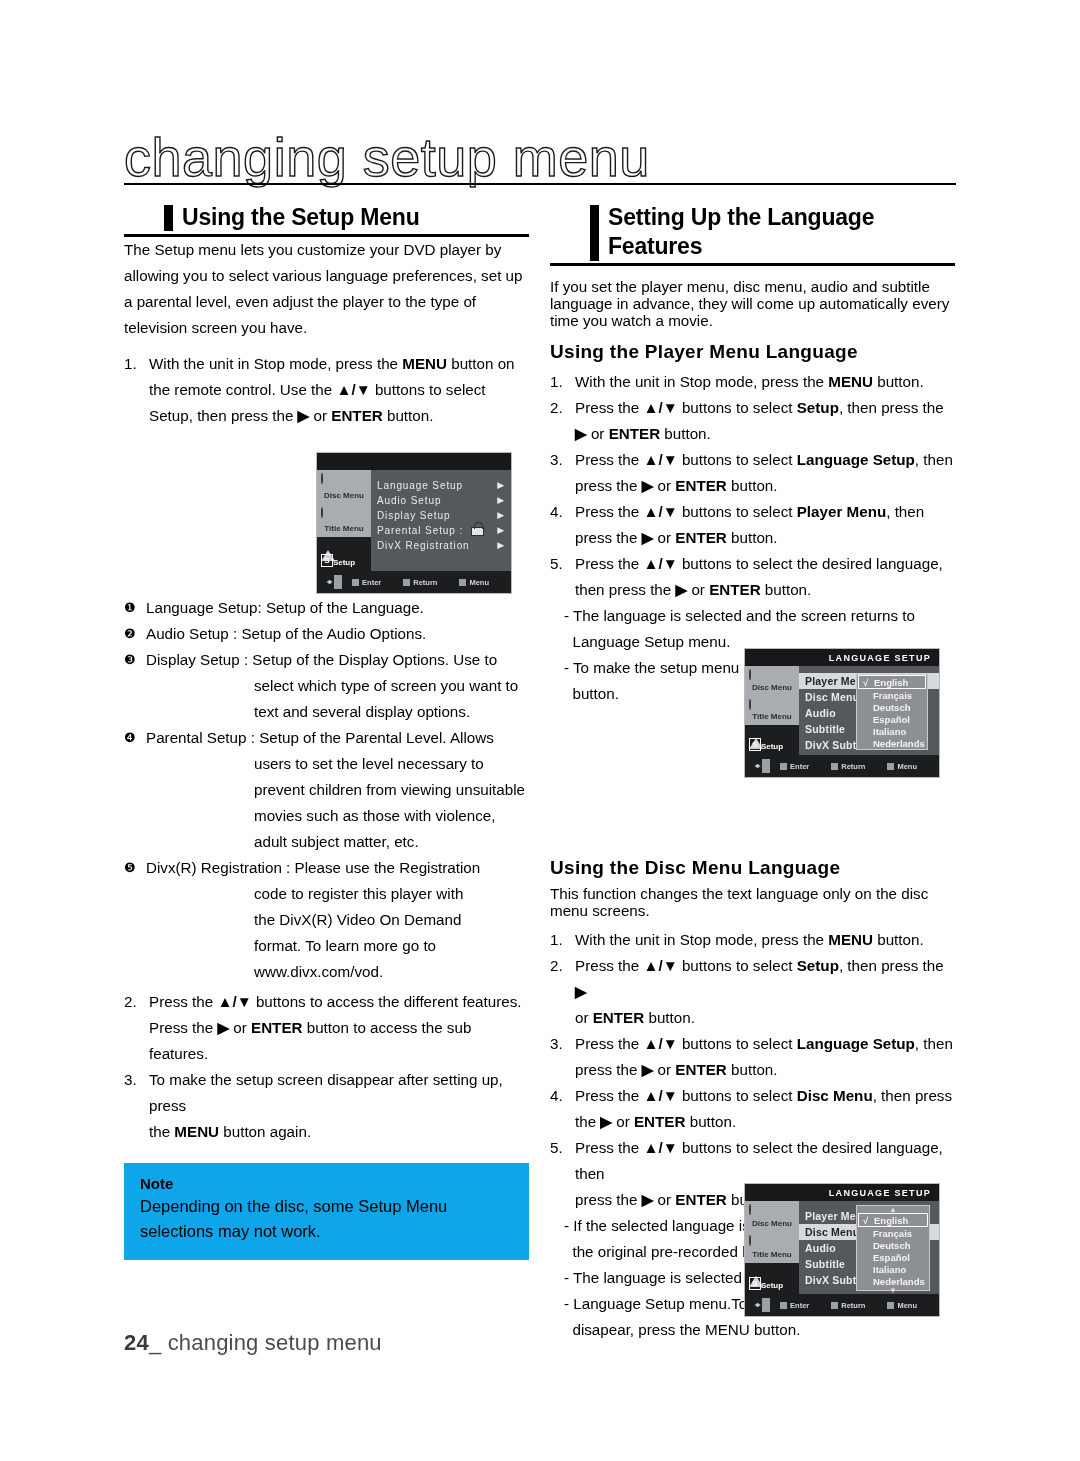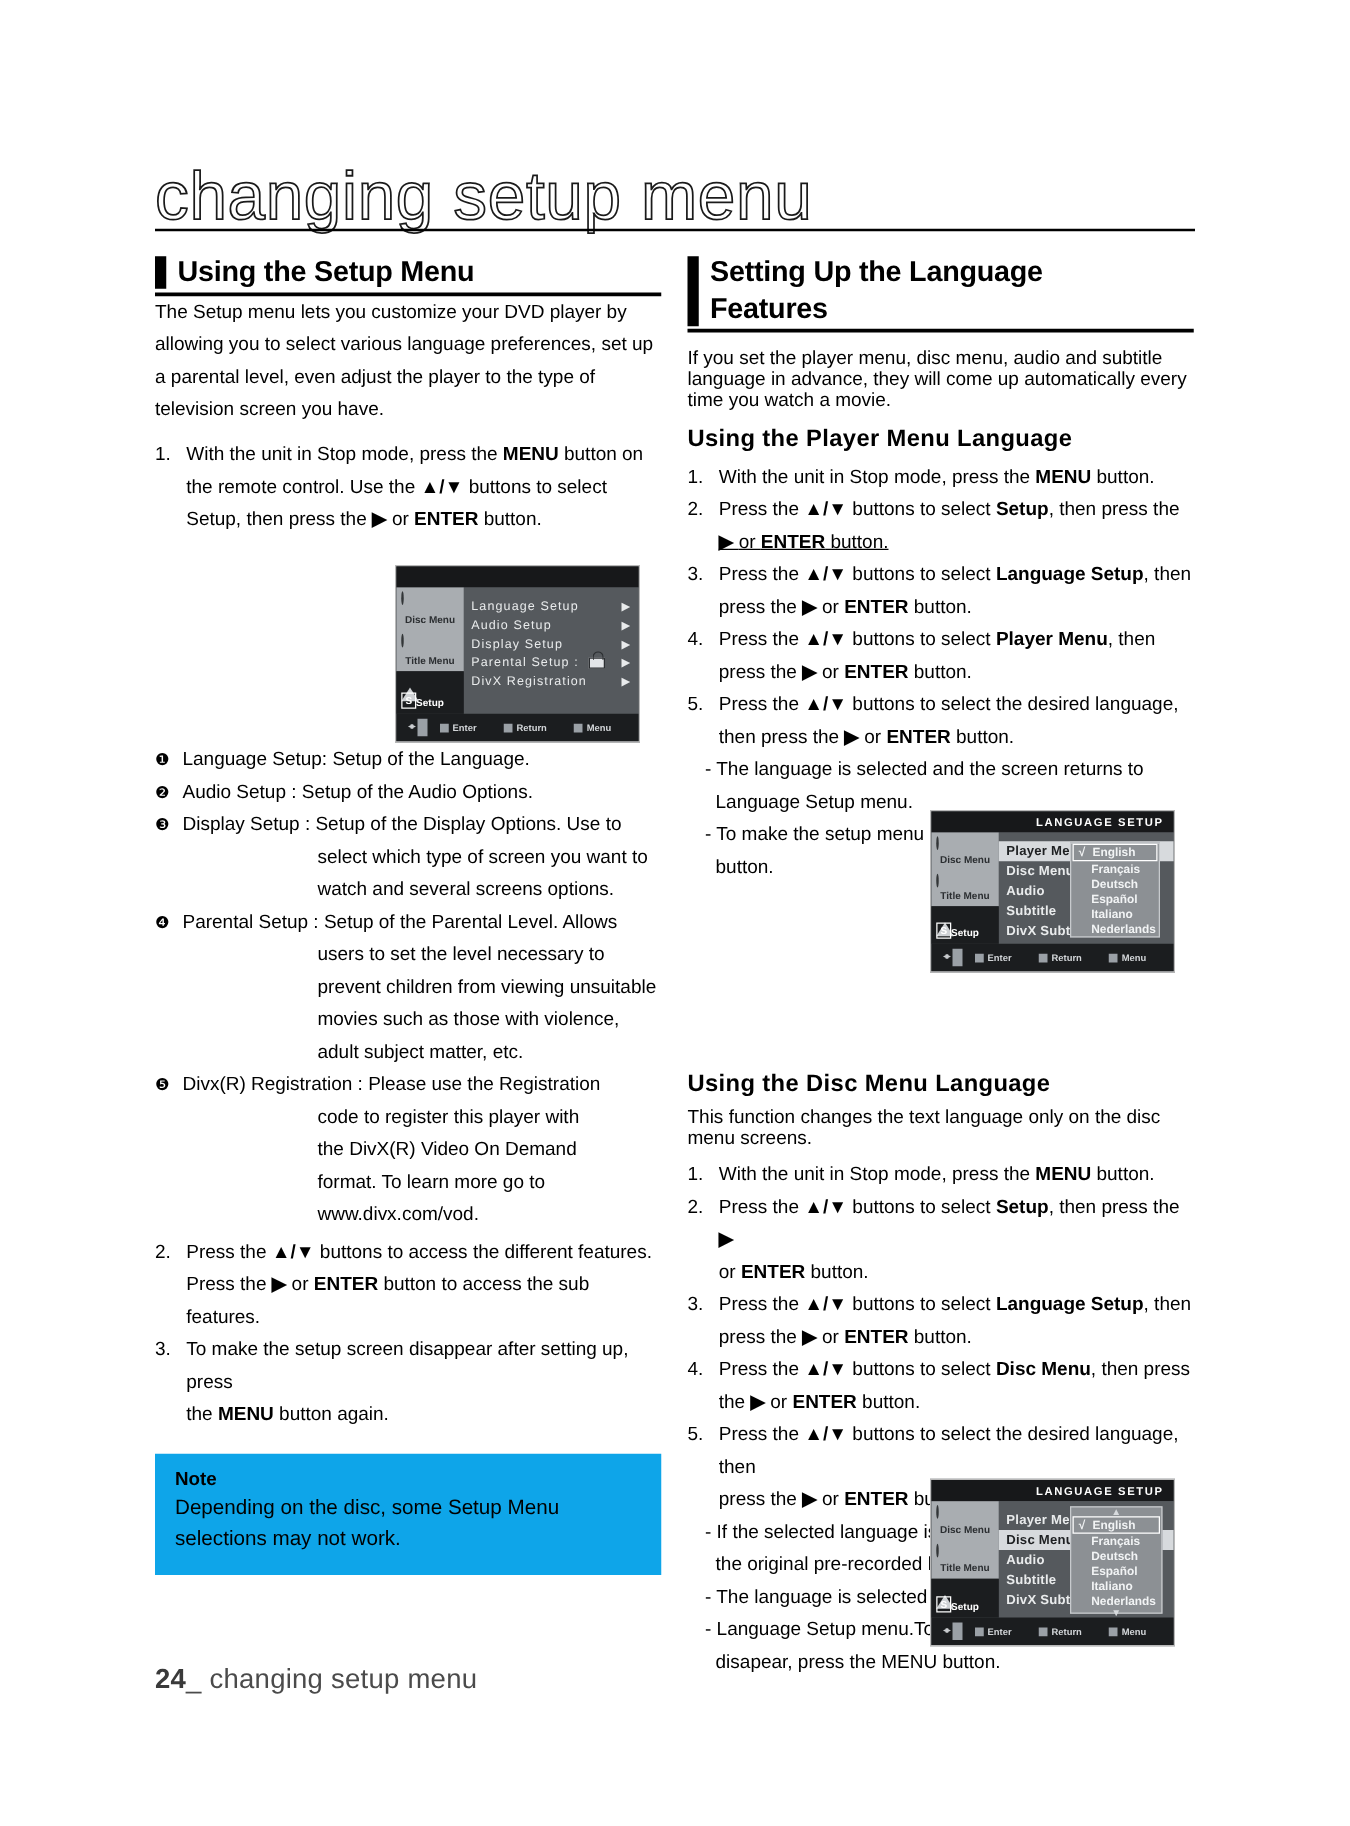--- a/index.html
+++ b/index.html
@@ -54,20 +54,21 @@
   .col-right { left: 550px; }
 
   
   .sec-head {
     position: relative;
     padding-left: 18px;
     font-size: 23px;
     font-weight: bold;
     line-height: 29px;
     letter-spacing: -0.2px;
+    margin-left: 40px;
   }
   .sec-head .bar {
     position: absolute;
     left: 0;
     top: 2px;
     width: 9px;
     background: #000;
   }
   .sec-head.one-line .bar { height: 26px; }
   .sec-head.two-line .bar { height: 56px; }
@@ -395,21 +396,21 @@
       <div class="defrow">
         <span class="cnum">❷</span>
         <span>Audio Setup : Setup of the Audio Options.</span>
       </div>
 
       <div class="defrow">
         <span class="cnum">❸</span>
         <span>Display Setup : Setup of the Display Options. Use to</span>
       </div>
       <div class="defcont">select which type of screen you want to</div>
-      <div class="defcont">watch and several screens options.</div>
+      <div class="defcont">text and several display options.</div>
 
       <div class="defrow">
         <span class="cnum">❹</span>
         <span>Parental Setup : Setup of the Parental Level. Allows</span>
       </div>
       <div class="defcont">users to set the level necessary to</div>
       <div class="defcont">prevent children from viewing unsuitable</div>
       <div class="defcont">movies such as those with violence,</div>
       <div class="defcont">adult subject matter, etc.</div>
 
@@ -455,21 +456,21 @@
     </div>
     <div class="sec-rule right"></div>
 
     <div class="para tight" style="margin-top:12px">If you set the player menu, disc menu, audio and subtitle language in advance, they will come up automatically every time you watch a movie.</div>
 
     <div class="sub-head">Using the Player Menu Language</div>
 
     <ol class="steps" id="pm-steps">
         <li><span class="num">1.</span><span>With the unit in Stop mode, press the </span><span class="b">MENU</span><span> button.</span></li>
         <li><span class="num">2.</span><span>Press the </span><span class="b">▲/▼</span><span> buttons to select </span><span class="b">Setup</span><span>, then press the</span></li>
-        <li style="list-style: none; text-decoration: underline;"><span class="num"></span><span class="b">▶ </span><span>or </span><span class="b">ENTER</span><span> button.</span></li>
+        <li style="list-style: none;"><span class="num"></span><span class="b">▶ </span><span>or </span><span class="b">ENTER</span><span> button.</span></li>
         <li><span class="num">3.</span><span>Press the </span><span class="b">▲/▼</span><span> buttons to select </span><span class="b">Language Setup</span><span>, then</span></li>
         <li style="list-style: none;"><span class="num"></span><span>press the </span><span class="b">▶</span><span> or </span><span class="b">ENTER</span><span> button.</span></li>
         <li><span class="num">4.</span><span>Press the </span><span class="b">▲/▼</span><span> buttons to select </span><span class="b">Player Menu</span><span>, then</span></li>
         <li style="list-style: none;"><span class="num"></span><span>press the </span><span class="b">▶</span><span> or </span><span class="b">ENTER</span><span> button.</span></li>
         <li><span class="num">5.</span><span>Press the </span><span class="b">▲/▼</span><span> buttons to select the desired language,</span></li>
         <li style="list-style: none;"><span class="num"></span><span>then press the </span><span class="b">▶</span><span> or </span><span class="b">ENTER</span><span> button.</span></li>
       </ol>
     <div id="pm-bullets">
         <div class="sub" style="white-space: pre; font-size: 15.2px;">- The language is selected and the screen returns to</div>
         <div class="sub" style="white-space: pre; font-size: 15.2px;">  Language Setup menu.</div>

